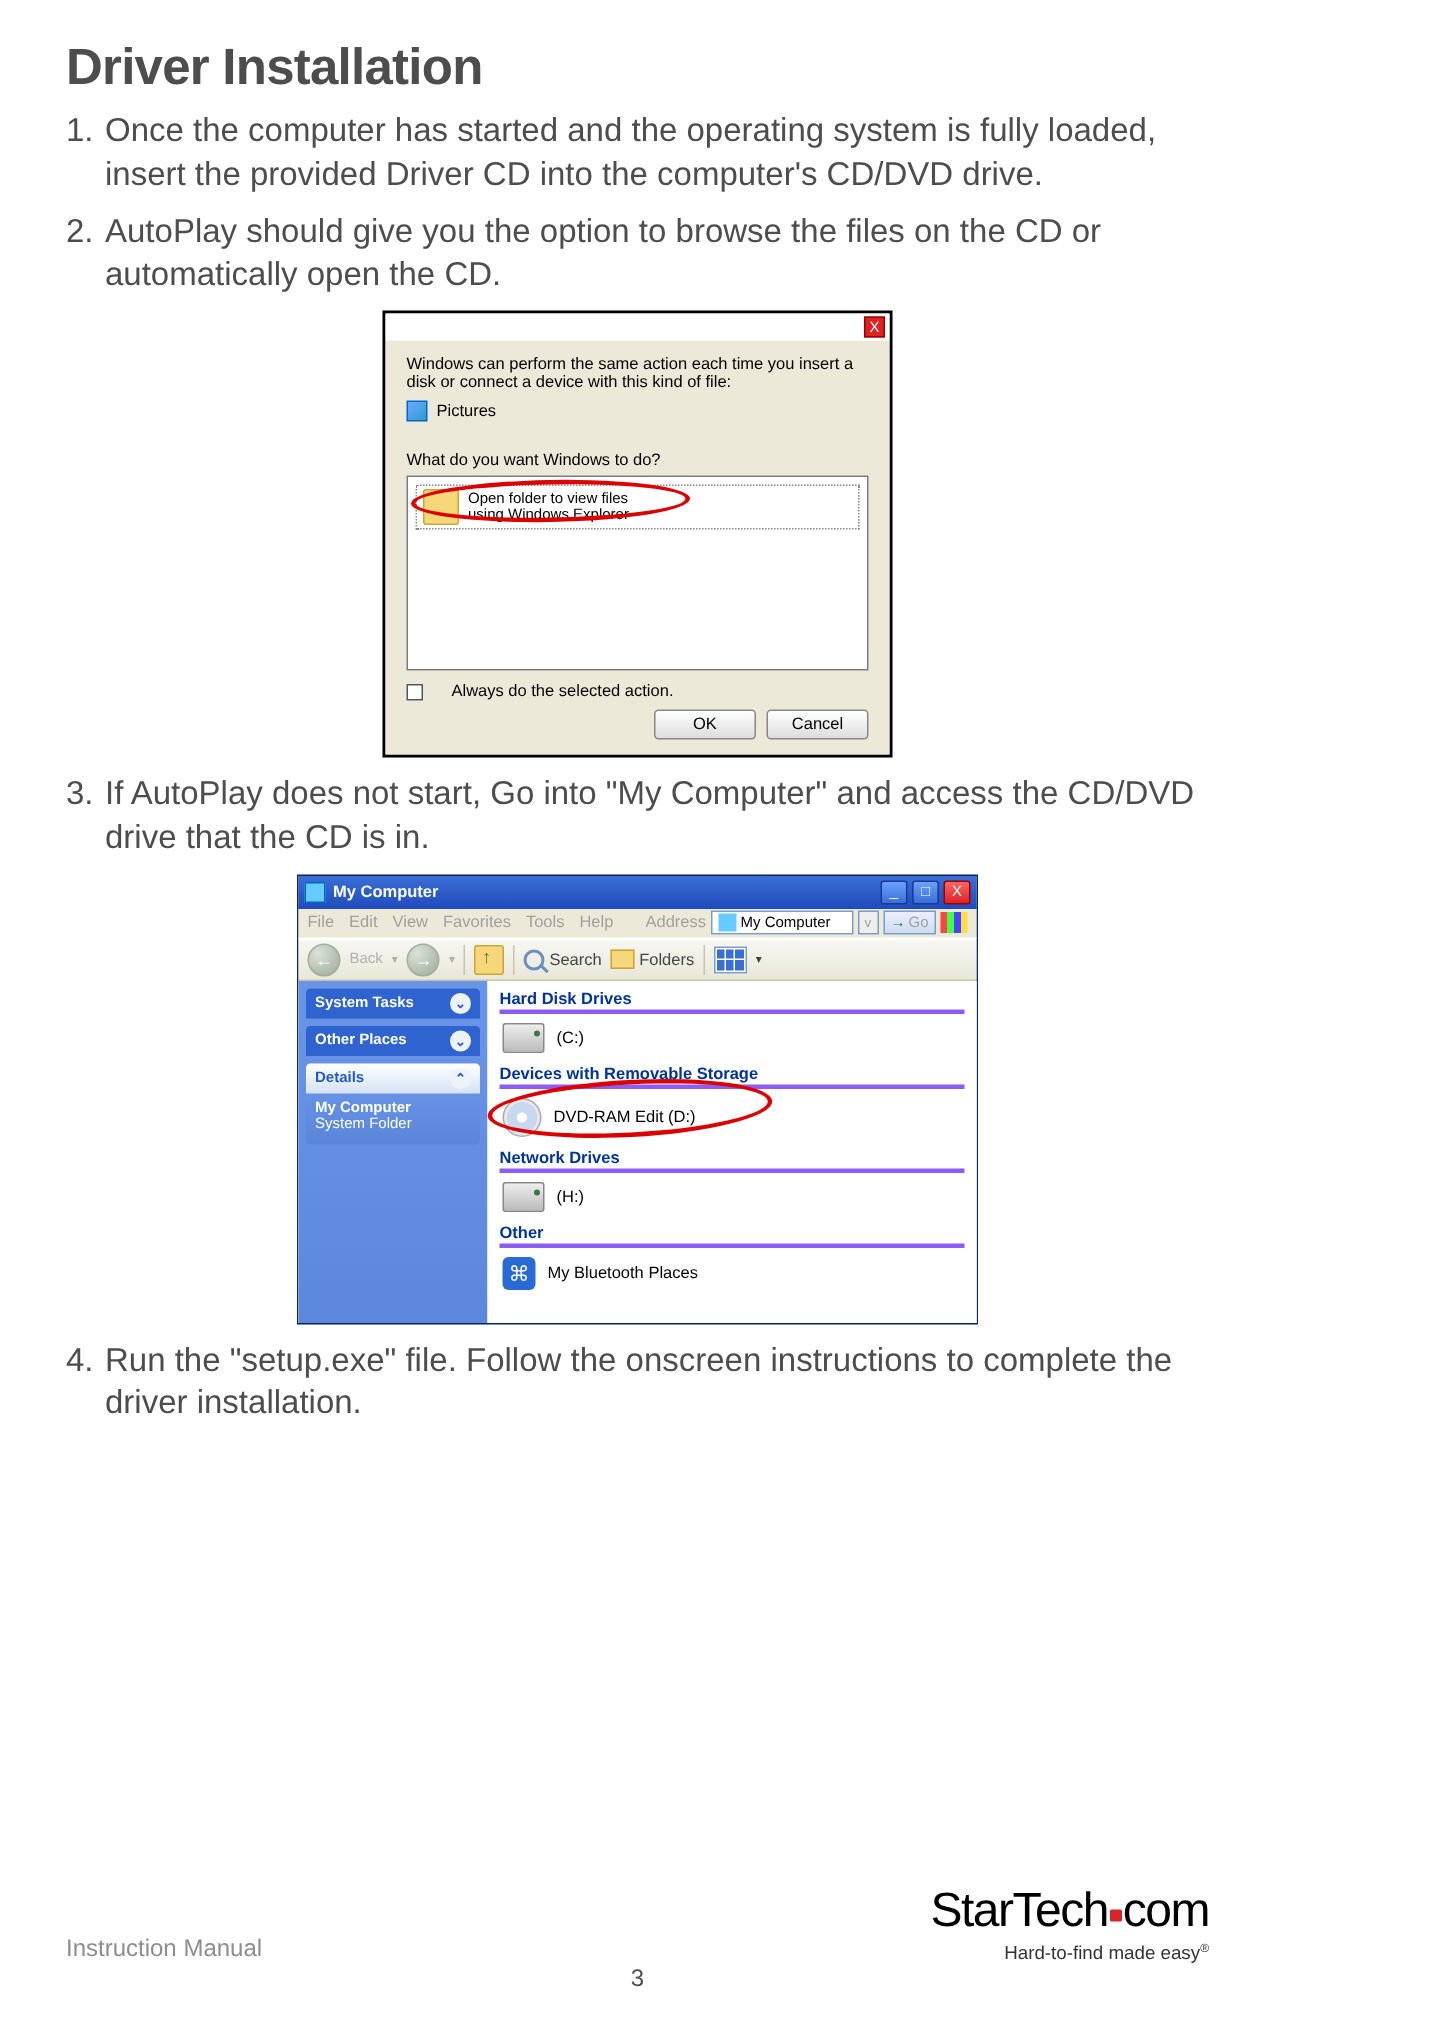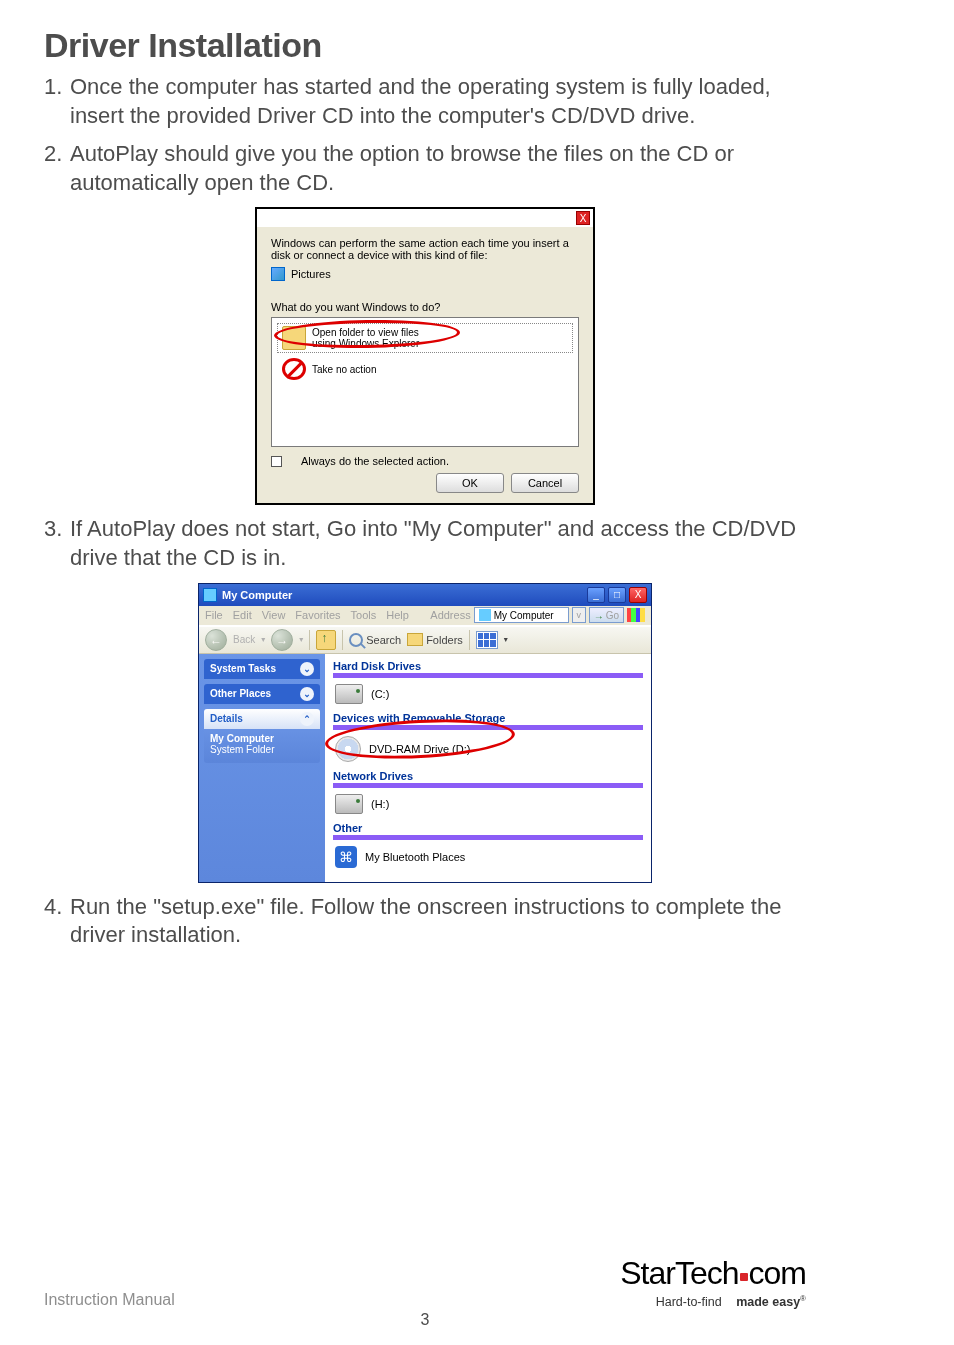--- a/index.html
+++ b/index.html
@@ -66,37 +66,37 @@
   .win-myc .toolbar .views { width: 22px; height: 18px; border: 1px solid #7a9ccf; background: #fff; display: grid; grid-template-columns: repeat(3,1fr); grid-template-rows: repeat(2,1fr); gap: 1px; padding: 1px; }
   .win-myc .toolbar .views span { background: #3b6ed5; }
   .win-myc .content { display: flex; height: 228px; background: #fff; }
   .win-myc .sidebar { width: 126px; background: linear-gradient(#6a95e7,#5d87dc); padding: 5px; display: flex; flex-direction: column; gap: 5px; }
   .win-myc .side-panel { background: linear-gradient(#6f99e9,#5b85da); border-radius: 3px; }
   .win-myc .side-hd { background: linear-gradient(#fff,#d6e2f7); color: #215dc6; font-weight: bold; font-size: 10px; padding: 3px 6px; border-radius: 3px 3px 0 0; display: flex; align-items: center; justify-content: space-between; }
   .win-myc .side-hd.dark { background: #2f63cf; color: #fff; }
   .win-myc .side-hd .chev { width: 14px; height: 14px; border-radius: 50%; background: #eef3fb; color: #215dc6; font-size: 9px; text-align: center; line-height: 14px; }
   .win-myc .side-body { padding: 4px 6px 8px 6px; color: #fff; font-size: 10px; }
   .win-myc .main { flex: 1; background: #fff; padding: 4px 8px; position: relative; }
-  .win-myc .main .sec-hd { font-weight: bold; font-size: 11px; color: #003399; border-bottom: 5px solid #8b5cf6; padding-bottom: 1px; margin-top: 2px; }
+  .win-myc .main .sec-hd { font-weight: bold; font-size: 11px; color: #003399; border-bottom: 3px solid #8b5cf6; padding-bottom: 1px; margin-top: 2px; }
   .win-myc .main .item { display: flex; align-items: center; gap: 8px; padding: 6px 2px; font-size: 11px; }
   .win-myc .main .item .drv { width: 28px; height: 20px; background: linear-gradient(#eee,#bbb); border: 1px solid #888; border-radius: 2px; position: relative; }
   .win-myc .main .item .drv.hd::after { content: ""; position: absolute; right: 2px; top: 4px; width: 4px; height: 4px; background: #3a7a3a; border-radius: 50%; }
   .win-myc .main .item .dvd { width: 26px; height: 26px; border-radius: 50%; background: radial-gradient(circle,#fff 0 20%,#c8d8f0 20% 60%,#e8e8e8 60% 100%); border: 1px solid #aaa; }
   .win-myc .main .item .bt { width: 22px; height: 22px; background: #2a6ad4; border-radius: 4px; color: #fff; font-size: 14px; text-align: center; line-height: 22px; }
   .win-myc .ring2 { position: absolute; width: 190px; height: 38px; border: 3px solid #d00; border-radius: 50%; left: 0px; top: 66px; transform: rotate(-3deg); pointer-events: none; }
 
   
   .footer { position: absolute; bottom: 36px; left: 44px; right: 44px; display: flex; align-items: flex-end; justify-content: space-between; }
   .footer .iman { color: #8e8e8e; font-size: 16px; }
   .pgno { position: absolute; bottom: 16px; left: 50%; transform: translateX(-50%); font-size: 16px; color: #4d4d4d; }
   .logo { text-align: right; }
   .logo .brand { font-size: 32px; font-weight: 400; color: #000; letter-spacing: -1px; }
   .logo .brand .dot { display: inline-block; width: 8px; height: 8px; background: #d9252a; border-radius: 1px; margin: 0 1px; position: relative; top: -3px; }
   .logo .tag { font-size: 12.5px; color: #333; margin-top: 2px; }
-  .logo .tag b { font-weight: 700; margin-left: 11px; }
+  .logo .tag b { font-weight: 400; }
   .logo .tag .reg { font-size: 8px; vertical-align: super; }
 </style>
 </head>
 <body>
 
 <div class="page">
   <h1>Driver Installation</h1>
 
   <ol class="steps">
     <li>
@@ -122,24 +122,20 @@
         </div>
         <div class="prompt">What do you want Windows to do?</div>
         <div class="options">
           <div class="ring1"></div>
           <div class="opt selected">
             <div class="ico folder"></div>
             <div class="lbl">
               <div>Open folder to view files</div>
               <div>using Windows Explorer</div>
             </div>
-          </div>
-          <div class="opt">
-            <div class="ico no"></div>
-            <div class="lbl">Take no action</div>
           </div>
         </div>
         <div class="always">
           <div class="cb"></div>
           <div>Always do the selected action.</div>
         </div>
         <div class="btns">
           <div class="btn">OK</div>
           <div class="btn">Cancel</div>
         </div>
@@ -240,21 +236,21 @@
         <div class="main">
           <div class="ring2"></div>
           <div class="sec-hd">Hard Disk Drives</div>
           <div class="item">
             <div class="drv hd"></div>
             <span>(C:)</span>
           </div>
           <div class="sec-hd">Devices with Removable Storage</div>
           <div class="item">
             <div class="dvd"></div>
-            <span>DVD-RAM Drive (D:)</span>
+            <span>DVD-RAM Edit (D:)</span>
           </div>
           <div class="sec-hd">Network Drives</div>
           <div class="item">
             <div class="drv hd"></div>
             <span>(H:)</span>
           </div>
           <div class="sec-hd">Other</div>
           <div class="item">
             <div class="bt">⌘</div>
             <span>My Bluetooth Places</span>

